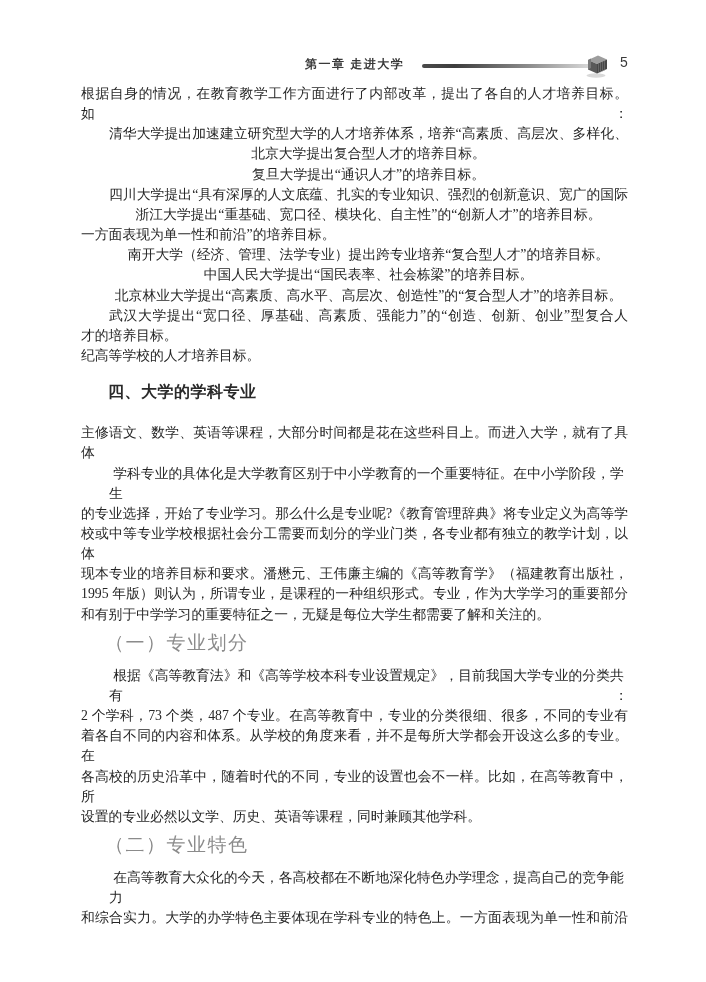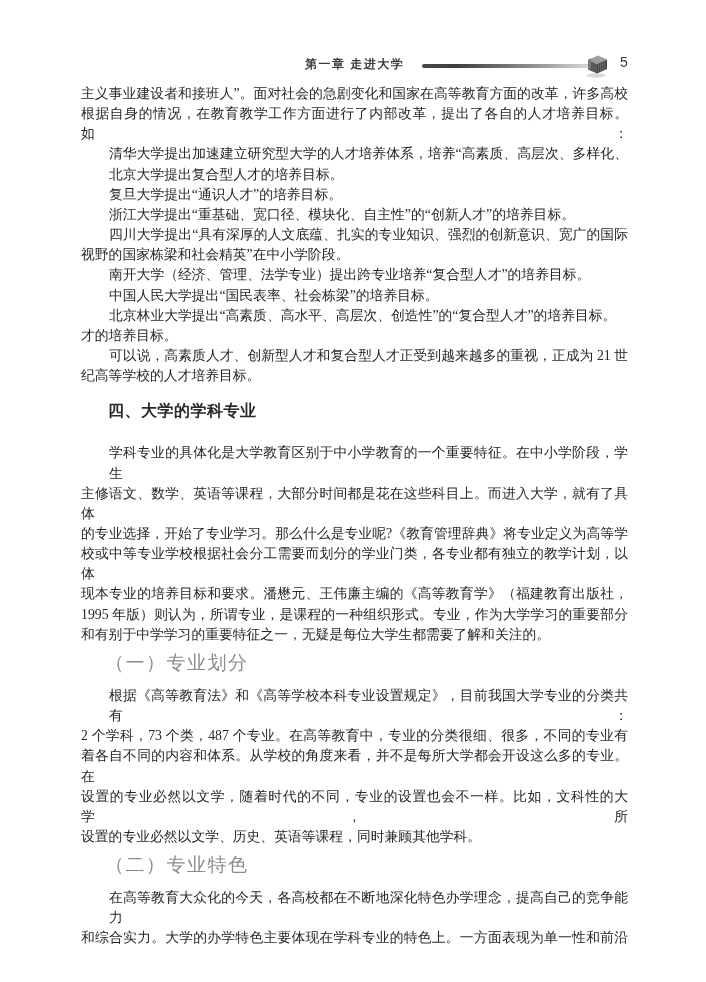--- a/index.html
+++ b/index.html
@@ -28,24 +28,24 @@
     font-family:"Liberation Sans","DejaVu Sans",sans-serif;
     font-size:14px; color:#3a3a3a;
   }
   
   .body-col {
     position:absolute; left:81px; top:84px; width:547px;
     font-size:13.8px; line-height:20.15px;
   }
   .line { white-space:nowrap; }
   .line.full { white-space:normal; text-align:justify; text-align-last:justify; text-justify:inter-character; }
-  .line.ind { padding-left:28px; }
+  .line.ind { padding-left:28px;text-align:center; }
   .line.ind.full { padding-left:28px; }
   .h1 {
-    font-family:Liberation Mono, monospace;
+    font-family:Liberation Serif, serif;
     font-weight:bold; font-size:16px; line-height:22px; color:#2a2a2a;
     letter-spacing:0.5px; padding-left:27px; margin:15px 0 20px 0;
   }
   .h2 {
     font-family:"Liberation Sans","DejaVu Sans",sans-serif;
     font-weight:normal; font-size:19px; line-height:21px; color:#8b8b8b;
     letter-spacing:1.5px; padding-left:24px; margin:7px 0 13px 0;
   }
 </style>
 </head>
@@ -63,46 +63,45 @@
         <polygon points="3,9 12,13 12,22.5 3,18.5" fill="#595959"></polygon>
         <polygon points="12,13 22,8.5 22,18 12,22.5" fill="#474747"></polygon>
         <path d="M13.5,12.6 L13.5,22 M15.5,11.8 L15.5,21.2 M17.5,10.9 L17.5,20.3 M19.5,10 L19.5,19.4" stroke="#6f6f6f" stroke-width="0.8" fill="none"></path>
         <polygon points="3,9 6,7.6 6,17.1 3,18.5" fill="#7a7a7a"></polygon>
       </svg>
     </span>
     <span class="page-number">5</span>
   </div>
 
   <div class="body-col">
-      <div class="line full">主义事业建设者和接班人”。面对社会的急剧变化和国家在高等教育方面的改革，许多高校</div>
       <div class="line full">根据自身的情况，在教育教学工作方面进行了内部改革，提出了各自的人才培养目标。如：</div>
       <div class="line ind full">清华大学提出加速建立研究型大学的人才培养体系，培养“高素质、高层次、多样化、</div>
       <div class="line ind">北京大学提出复合型人才的培养目标。</div>
       <div class="line ind">复旦大学提出“通识人才”的培养目标。</div>
+      <div class="line ind full">四川大学提出“具有深厚的人文底蕴、扎实的专业知识、强烈的创新意识、宽广的国际</div>
       <div class="line ind">浙江大学提出“重基础、宽口径、模块化、自主性”的“创新人才”的培养目标。</div>
-      <div class="line ind full">四川大学提出“具有深厚的人文底蕴、扎实的专业知识、强烈的创新意识、宽广的国际</div>
-      <div class="line">视野的国家栋梁和社会精英”在中小学阶段。</div>
+      <div class="line">一方面表现为单一性和前沿”的培养目标。</div>
       <div class="line ind">南开大学（经济、管理、法学专业）提出跨专业培养“复合型人才”的培养目标。</div>
       <div class="line ind">中国人民大学提出“国民表率、社会栋梁”的培养目标。</div>
       <div class="line ind">北京林业大学提出“高素质、高水平、高层次、创造性”的“复合型人才”的培养目标。</div>
+      <div class="line ind full">武汉大学提出“宽口径、厚基础、高素质、强能力”的“创造、创新、创业”型复合人</div>
       <div class="line">才的培养目标。</div>
-      <div class="line ind full">可以说，高素质人才、创新型人才和复合型人才正受到越来越多的重视，正成为 21 世</div>
       <div class="line">纪高等学校的人才培养目标。</div>
       <div class="h1">四、大学的学科专业</div>
+      <div class="line full">主修语文、数学、英语等课程，大部分时间都是花在这些科目上。而进入大学，就有了具体</div>
       <div class="line ind full">学科专业的具体化是大学教育区别于中小学教育的一个重要特征。在中小学阶段，学生</div>
-      <div class="line full">主修语文、数学、英语等课程，大部分时间都是花在这些科目上。而进入大学，就有了具体</div>
       <div class="line full">的专业选择，开始了专业学习。那么什么是专业呢?《教育管理辞典》将专业定义为高等学</div>
       <div class="line full">校或中等专业学校根据社会分工需要而划分的学业门类，各专业都有独立的教学计划，以体</div>
       <div class="line full">现本专业的培养目标和要求。潘懋元、王伟廉主编的《高等教育学》（福建教育出版社，</div>
       <div class="line full">1995 年版）则认为，所谓专业，是课程的一种组织形式。专业，作为大学学习的重要部分</div>
       <div class="line">和有别于中学学习的重要特征之一，无疑是每位大学生都需要了解和关注的。</div>
       <div class="h2">（一）专业划分</div>
       <div class="line ind full">根据《高等教育法》和《高等学校本科专业设置规定》，目前我国大学专业的分类共有：</div>
       <div class="line full">2 个学科，73 个类，487 个专业。在高等教育中，专业的分类很细、很多，不同的专业有</div>
       <div class="line full">着各自不同的内容和体系。从学校的角度来看，并不是每所大学都会开设这么多的专业。在</div>
-      <div class="line full">设置的专业必然以文学，随着时代的不同，专业的设置也会不一样。比如，文科性的大学，所</div>
+      <div class="line full">各高校的历史沿革中，随着时代的不同，专业的设置也会不一样。比如，在高等教育中，所</div>
       <div class="line">设置的专业必然以文学、历史、英语等课程，同时兼顾其他学科。</div>
       <div class="h2">（二）专业特色</div>
       <div class="line ind full">在高等教育大众化的今天，各高校都在不断地深化特色办学理念，提高自己的竞争能力</div>
       <div class="line full">和综合实力。大学的办学特色主要体现在学科专业的特色上。一方面表现为单一性和前沿</div>
     </div>
 
 </div>
 
 </body></html>

